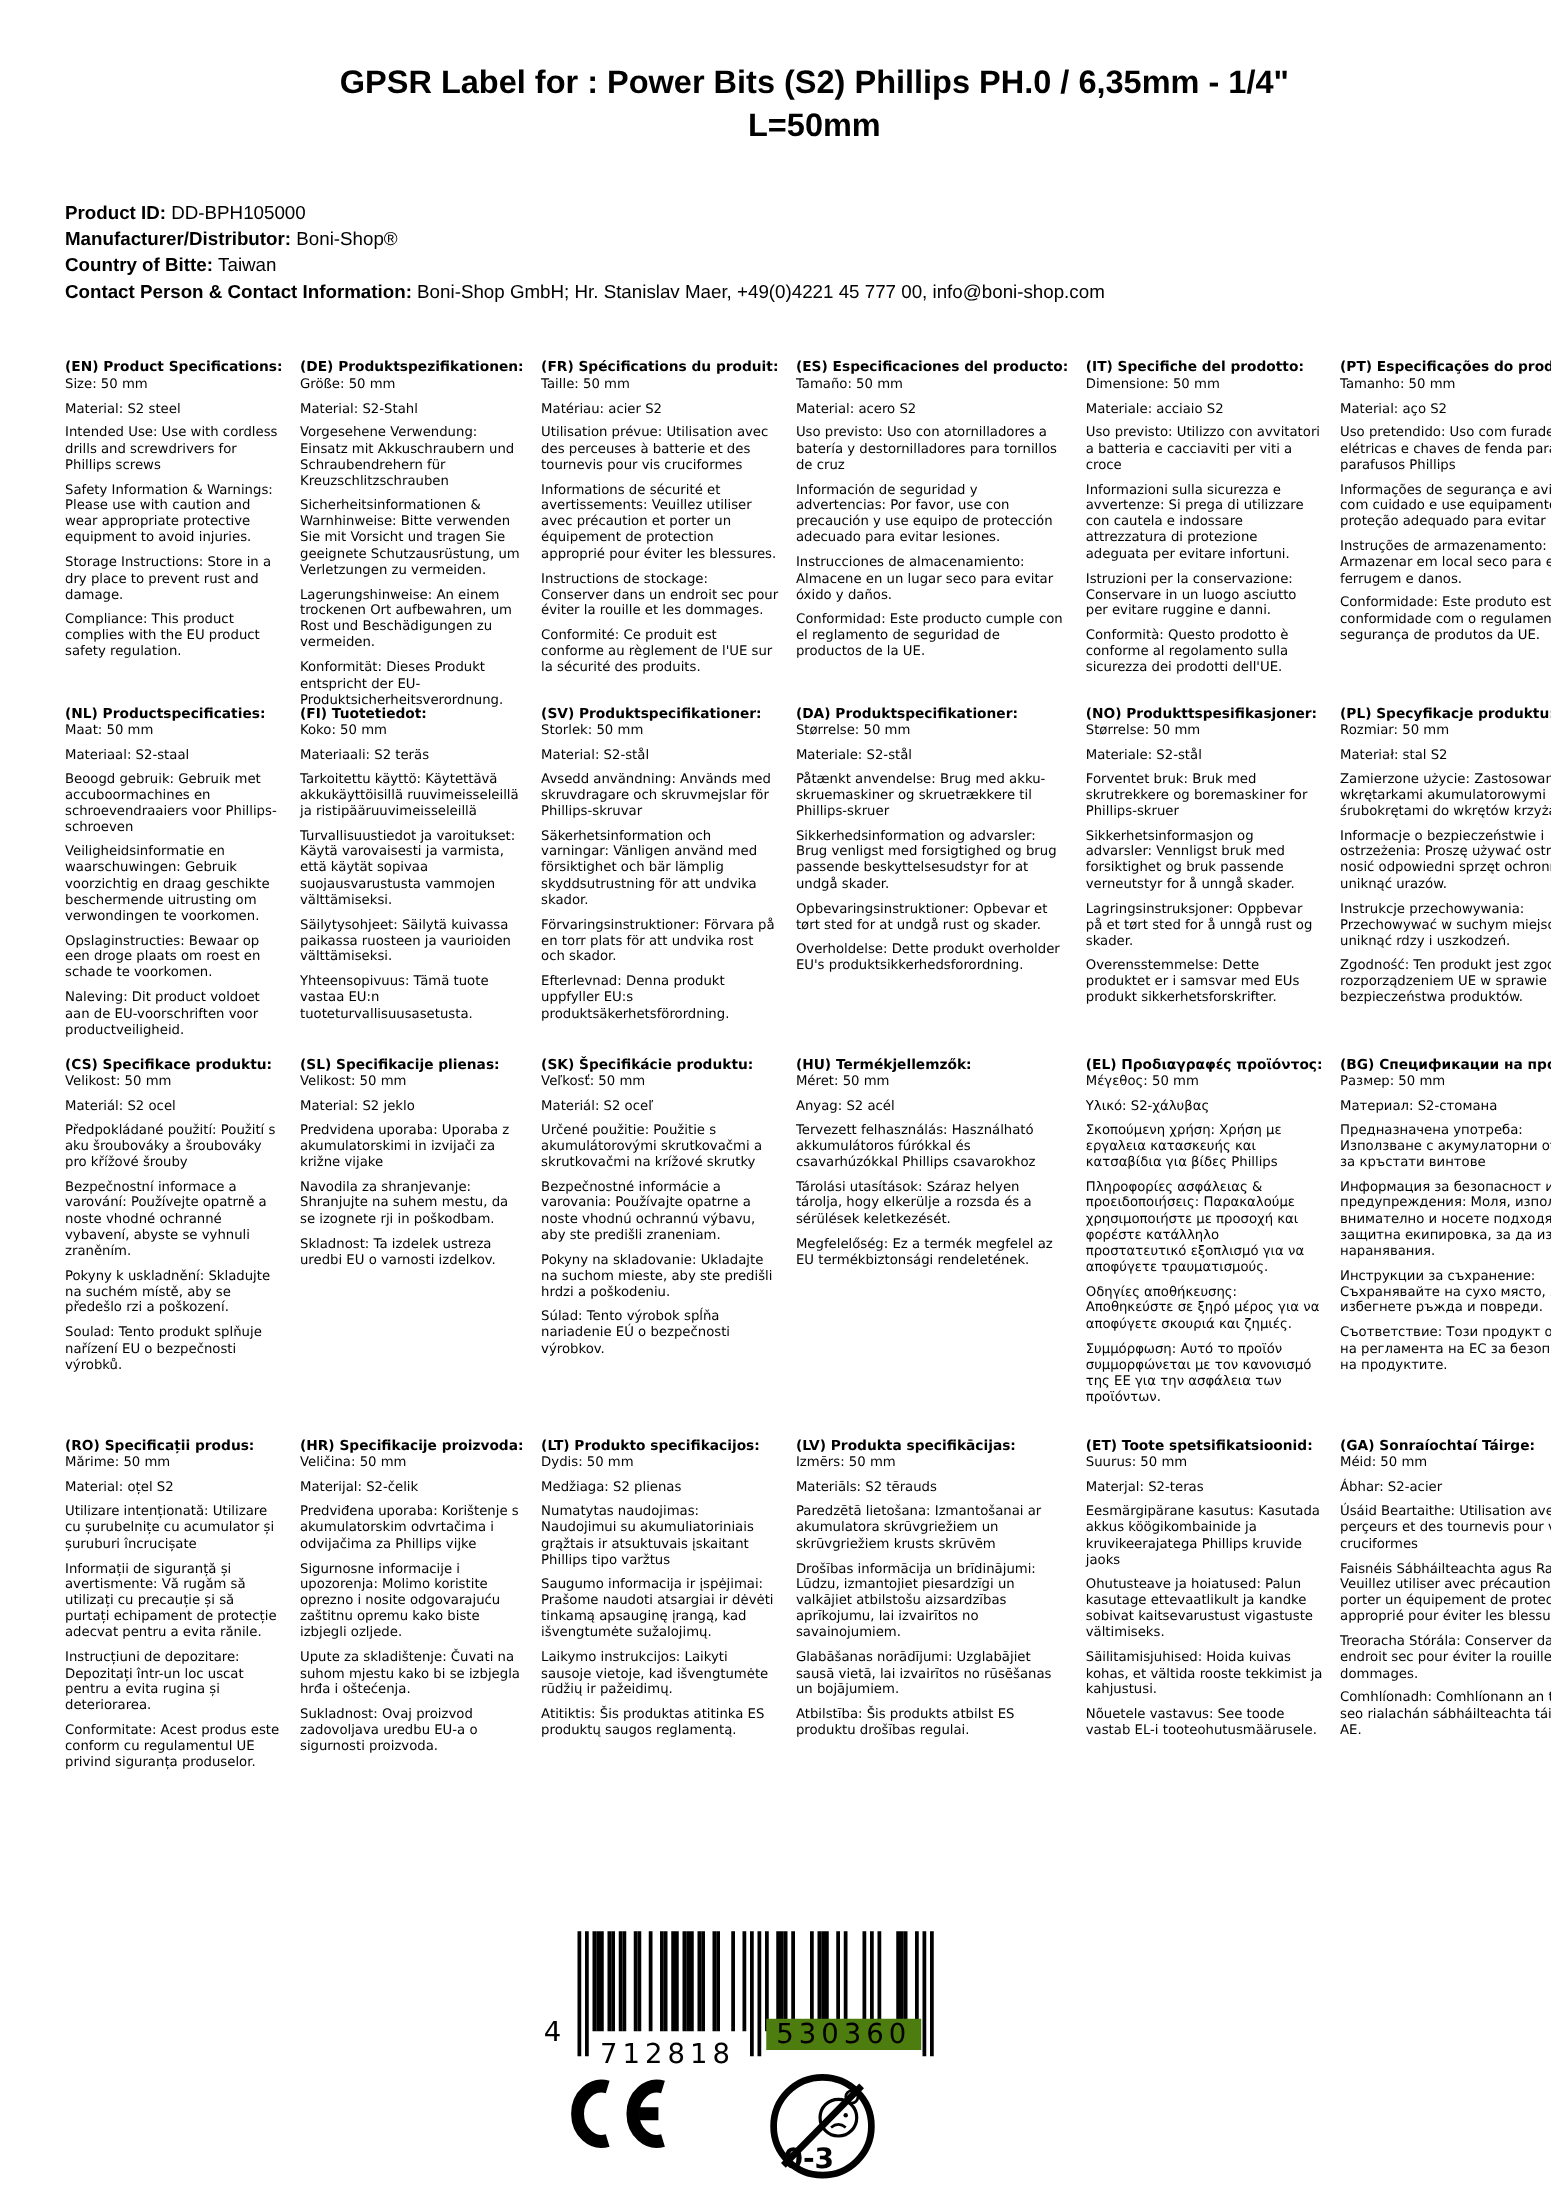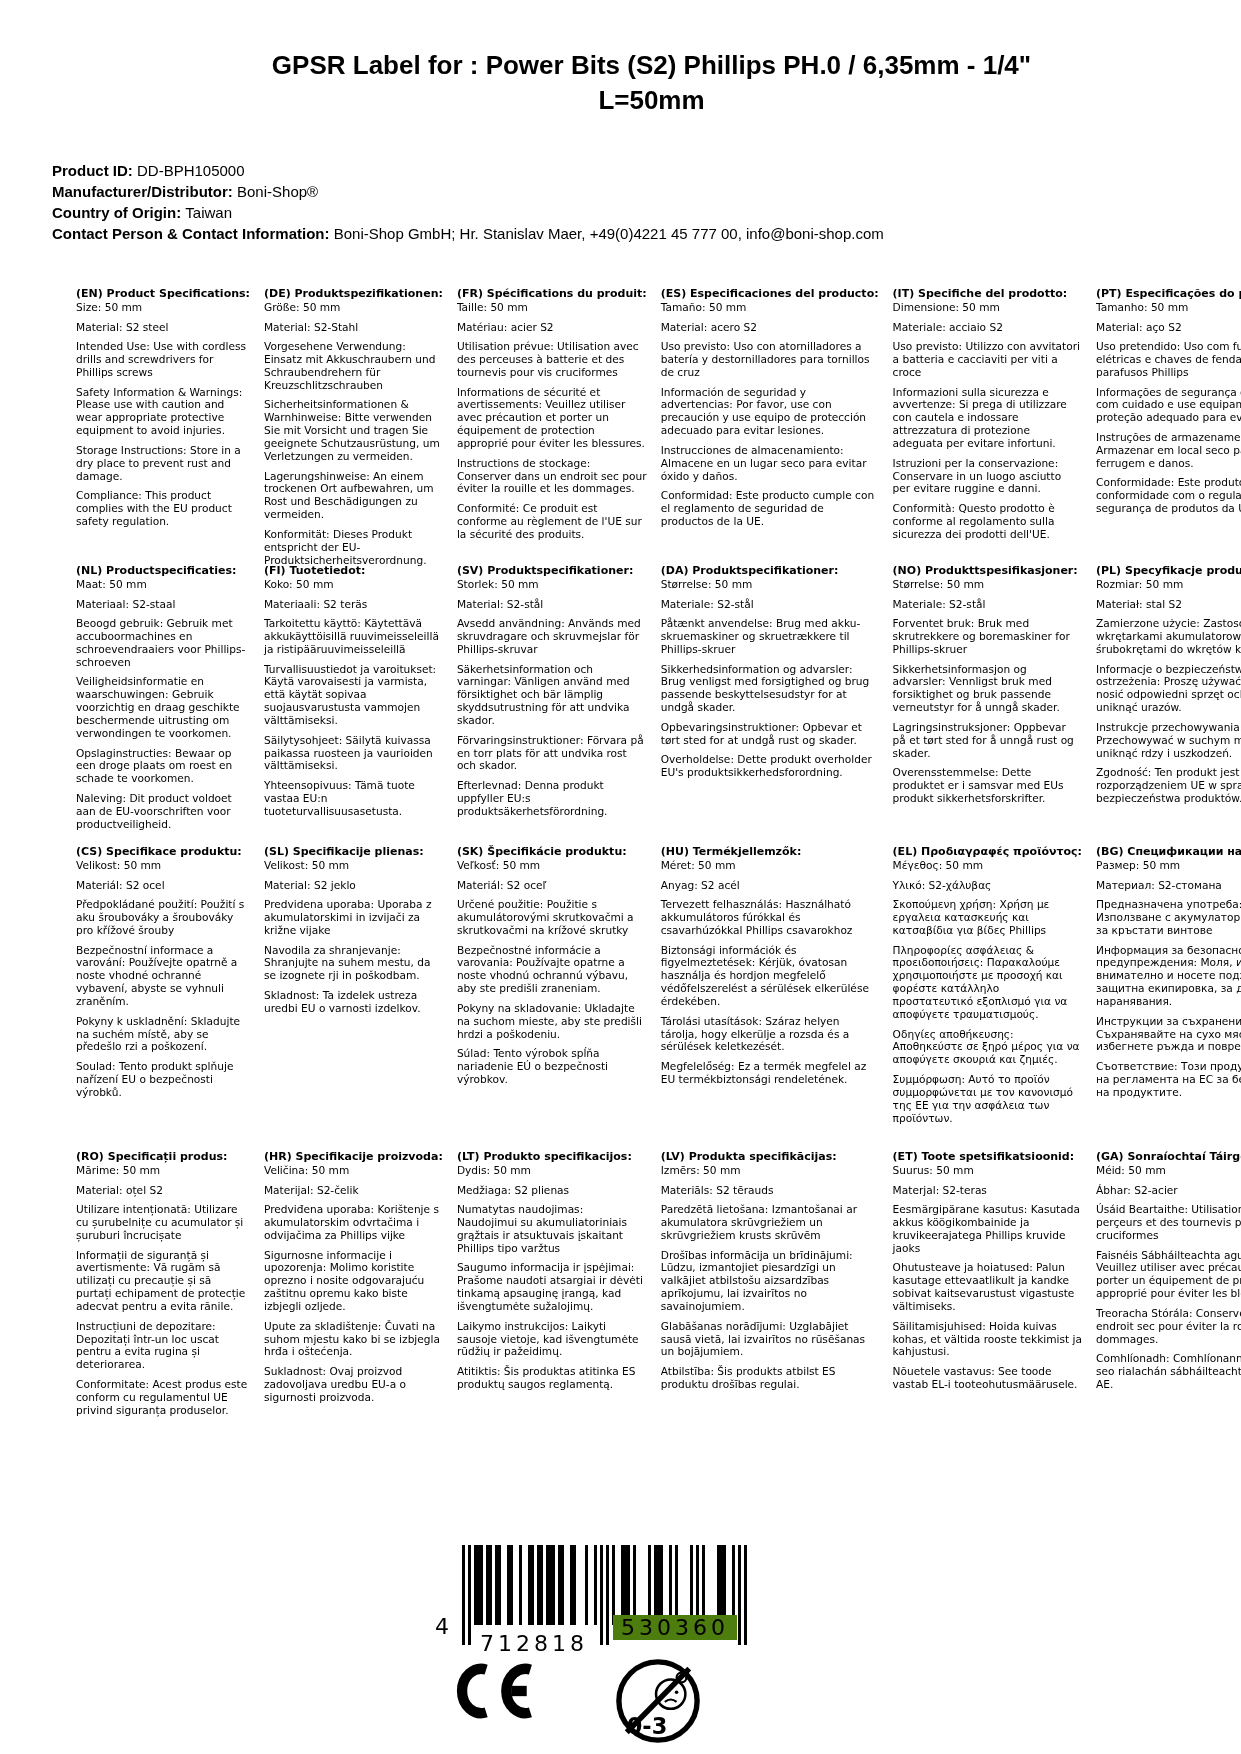--- a/index.html
+++ b/index.html
@@ -4,21 +4,21 @@
 <style>
   html,body{margin:0;padding:0;background:#fff;}
   .page{position:relative;width:1241px;height:1754px;background:#ffffff;color:#000;overflow:hidden;}
   .title{position:absolute;top:48px;left:0;width:100%;text-align:center;margin:0;
          font-family:"Liberation Sans",sans-serif;font-weight:bold;font-size:26px;line-height:1.35;padding-left:31px;}
   .product-info{position:absolute;top:160px;left:52px;right:52px;
          font-family:"Liberation Sans",sans-serif;font-size:15px;line-height:1.4;}
   .info-label{font-weight:bold;}
   .spec-grid{position:absolute;top:287px;left:52px;right:52px;display:grid;
          grid-template-columns:repeat(6,1fr);column-gap:14px;
-         grid-template-rows:277px 281px 305px 310px;margin-left:24px;}
+         grid-template-rows:277px 281px 305px 310px;}
   .spec-cell{font-family:"DejaVu Sans",sans-serif;font-size:10.6px;line-height:1.22;overflow:visible;}
   .spec-heading{font-weight:bold;font-size:11px;white-space:nowrap;margin:0 0 1px 0;}
   .spec-para{margin:0 0 6.5px 0;overflow-wrap:break-word;}
   .bottom{position:absolute;top:1460px;left:0;width:100%;height:294px;}
   .barcode{position:absolute;left:462px;top:85px;width:285px;height:100px;}
   .bars{display:flex;align-items:flex-start;}
   .module{width:3px;height:80px;background:transparent;}
   .module.black{background:#000;}
   .module.guard{height:100px;}
   .bc-digit{font-family:"DejaVu Sans",sans-serif;font-size:22px;color:#000;}
@@ -31,21 +31,21 @@
 </head>
 <body>
 
 <div class="page">
 
   <h1 class="title"><span>GPSR Label for : Power Bits (S2) Phillips PH.0 / 6,35mm - 1/4"</span><br><span>L=50mm</span></h1>
 
   <div class="product-info">
       <div><span class="info-label">Product ID: </span><span>DD-BPH105000</span></div>
       <div><span class="info-label">Manufacturer/Distributor: </span><span>Boni-Shop®</span></div>
-      <div><span class="info-label">Country of Origin: </span><span>Taiwan</span></div>
+      <div><span class="info-label">Country of Bitte: </span><span>Taiwan</span></div>
       <div><span class="info-label">Contact Person &amp; Contact Information: </span><span>Boni-Shop GmbH; Hr. Stanislav Maer, +49(0)4221 45 777 00, info@boni-shop.com</span></div>
     </div>
 
   <div class="spec-grid">
       <div class="spec-cell">
         <div class="spec-heading">(EN) Product Specifications:</div>
         <p class="spec-para">Size: 50 mm</p>
         <p class="spec-para">Material: S2 steel</p>
         <p class="spec-para">Intended Use: Use with cordless drills and screwdrivers for Phillips screws</p>
         <p class="spec-para">Safety Information &amp; Warnings: Please use with caution and wear appropriate protective equipment to avoid injuries.</p>
@@ -175,21 +175,20 @@
         <p class="spec-para">Určené použitie: Použitie s akumulátorovými skrutkovačmi a skrutkovačmi na krížové skrutky</p>
         <p class="spec-para">Bezpečnostné informácie a varovania: Používajte opatrne a noste vhodnú ochrannú výbavu, aby ste predišli zraneniam.</p>
         <p class="spec-para">Pokyny na skladovanie: Ukladajte na suchom mieste, aby ste predišli hrdzi a poškodeniu.</p>
         <p class="spec-para">Súlad: Tento výrobok spĺňa nariadenie EÚ o bezpečnosti výrobkov.</p>
       </div>
       <div class="spec-cell">
         <div class="spec-heading">(HU) Termékjellemzők:</div>
         <p class="spec-para">Méret: 50 mm</p>
         <p class="spec-para">Anyag: S2 acél</p>
         <p class="spec-para">Tervezett felhasználás: Használható akkumulátoros fúrókkal és csavarhúzókkal Phillips csavarokhoz</p>
-        <p class="spec-para">Biztonsági információk és figyelmeztetések: Kérjük, óvatosan használja és hordjon megfelelő védőfelszerelést a sérülések elkerülése érdekében.</p>
         <p class="spec-para">Tárolási utasítások: Száraz helyen tárolja, hogy elkerülje a rozsda és a sérülések keletkezését.</p>
         <p class="spec-para">Megfelelőség: Ez a termék megfelel az EU termékbiztonsági rendeletének.</p>
       </div>
       <div class="spec-cell">
         <div class="spec-heading">(EL) Προδιαγραφές προϊόντος:</div>
         <p class="spec-para">Μέγεθος: 50 mm</p>
         <p class="spec-para">Υλικό: S2-χάλυβας</p>
         <p class="spec-para">Σκοπούμενη χρήση: Χρήση με εργαλεια κατασκευής και κατσαβίδια για βίδες Phillips</p>
         <p class="spec-para">Πληροφορίες ασφάλειας &amp; προειδοποιήσεις: Παρακαλούμε χρησιμοποιήστε με προσοχή και φορέστε κατάλληλο προστατευτικό εξοπλισμό για να αποφύγετε τραυματισμούς.</p>
         <p class="spec-para">Οδηγίες αποθήκευσης: Αποθηκεύστε σε ξηρό μέρος για να αποφύγετε σκουριά και ζημιές.</p>

